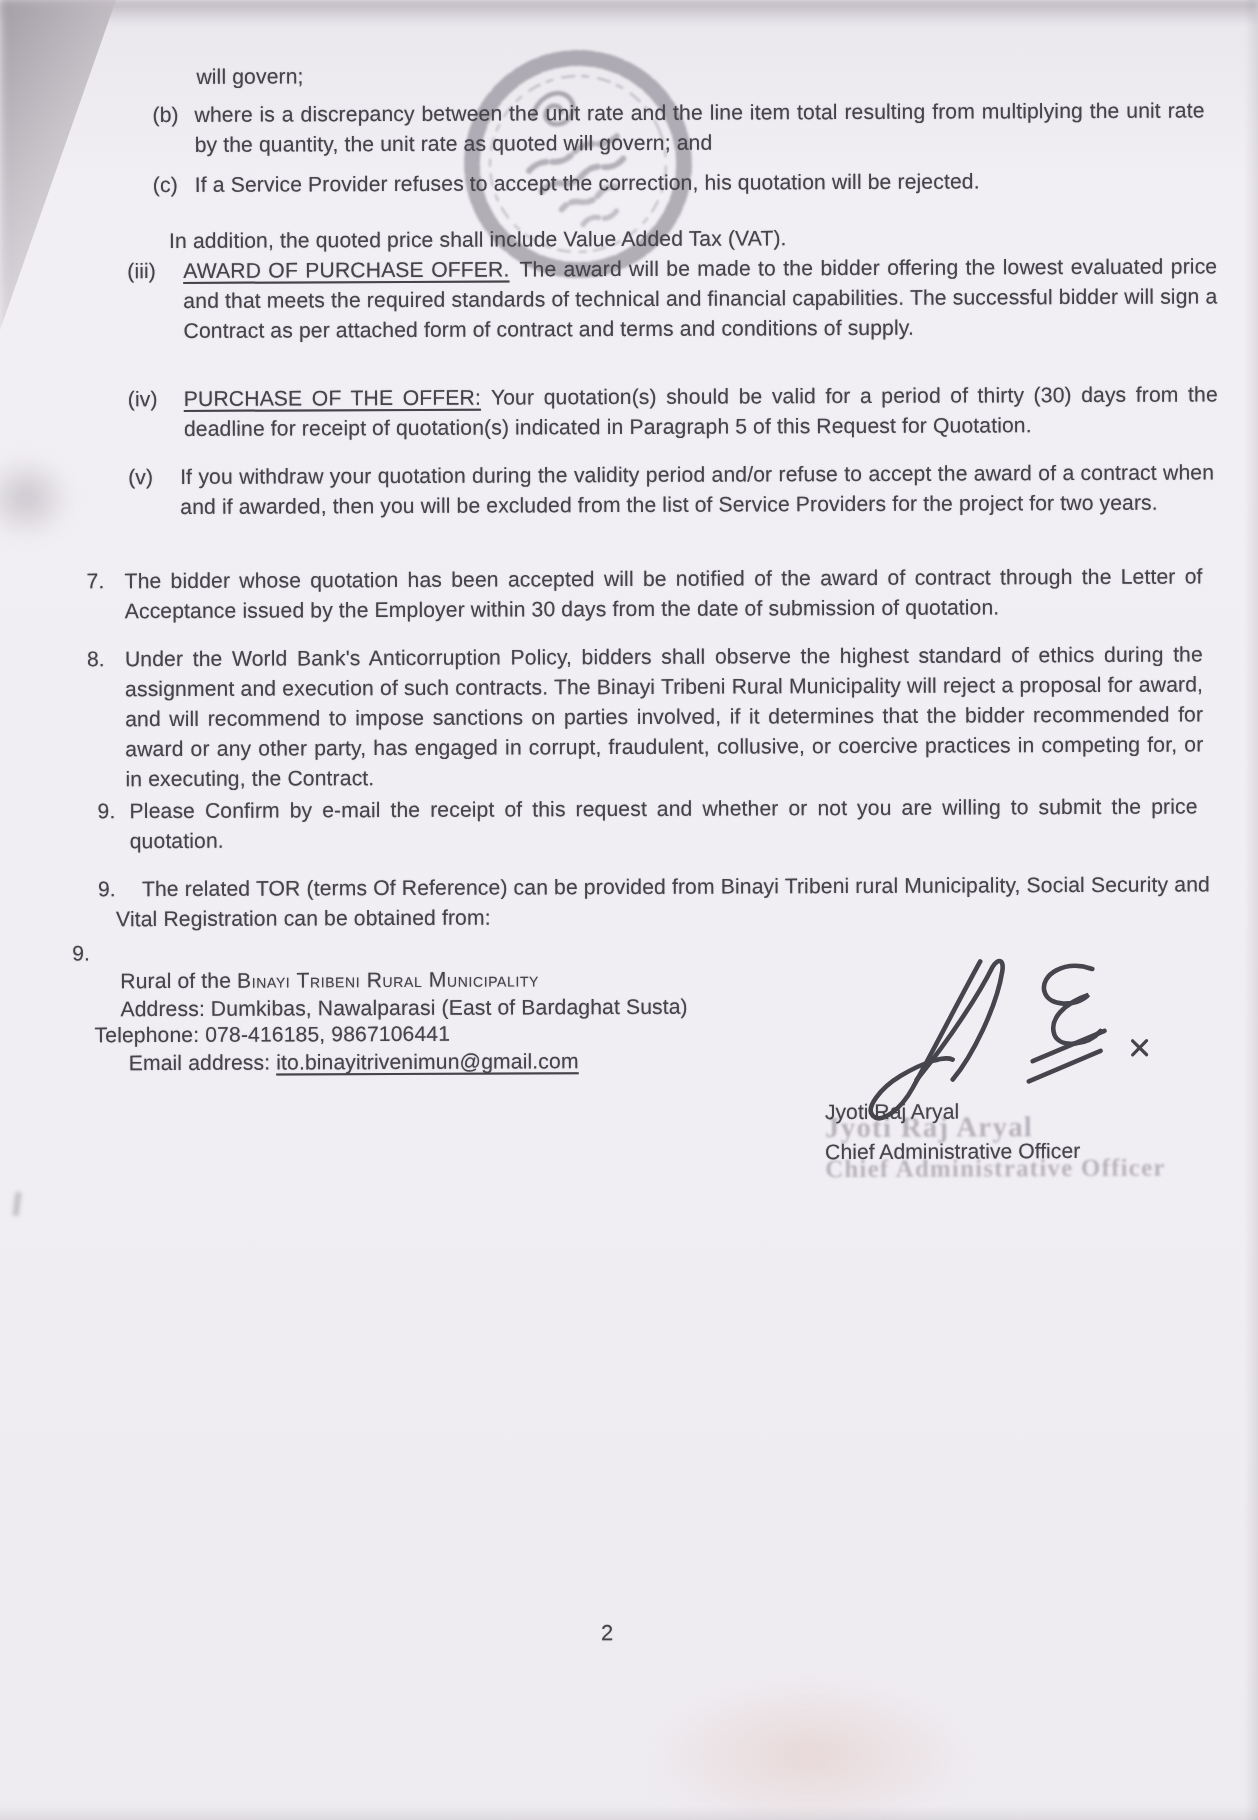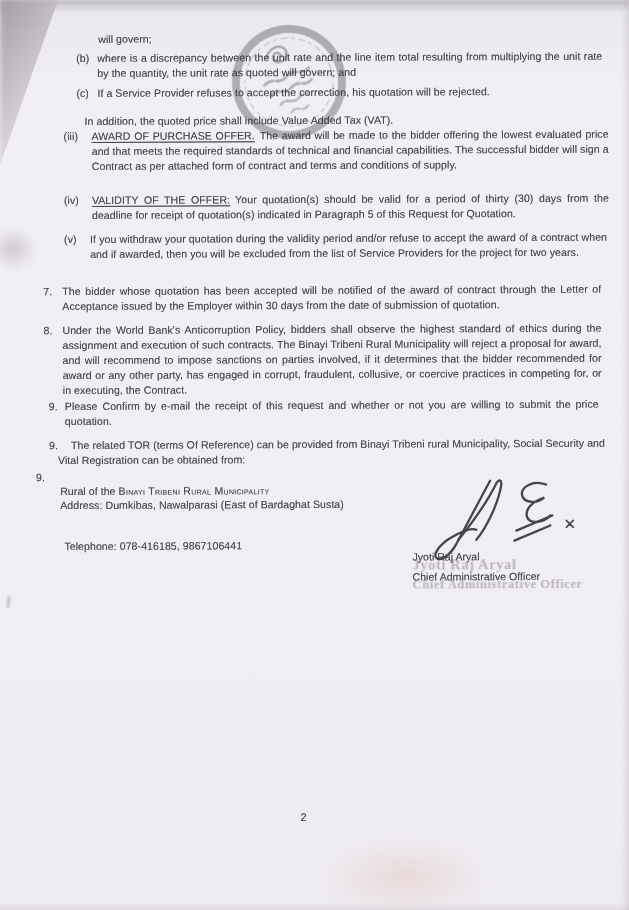--- a/index.html
+++ b/index.html
@@ -112,21 +112,21 @@
       <span class="lbl">(c)</span><span>If a Service Provider refuses to accept the correction, his quotation will be rejected.</span>
     </div>
 
     <div class="para nojust" style="left:86px;top:113px;">In addition, the quoted price shall include Value Added Tax (VAT).</div>
 
     <div class="para" style="left:65px;top:128px;width:517px;padding-left:28px;">
       <span class="lbl">(iii)</span><span class="u">AWARD OF PURCHASE OFFER.</span><span>The award will be made to the bidder offering the lowest evaluated price and that meets the required standards of technical and financial capabilities. The successful bidder will sign a Contract as per attached form of contract and terms and conditions of supply.</span>
     </div>
 
     <div class="para" style="left:65px;top:192px;width:517px;padding-left:28px;">
-      <span class="lbl">(iv)</span><span class="u">VALIDITY OF THE OFFER:</span><span>Your quotation(s) should be valid for a period of thirty (30) days from the deadline for receipt of quotation(s) indicated in Paragraph 5 of this Request for Quotation.</span>
+      <span class="lbl">(iv)</span><span class="u">PURCHASE OF THE OFFER:</span><span>Your quotation(s) should be valid for a period of thirty (30) days from the deadline for receipt of quotation(s) indicated in Paragraph 5 of this Request for Quotation.</span>
     </div>
 
     <div class="para" style="left:65px;top:231px;width:517px;padding-left:26px;">
       <span class="lbl">(v)</span><span>If you withdraw your quotation during the validity period and/or refuse to accept the award of a contract when and if awarded, then you will be excluded from the list of Service Providers for the project for two years.</span>
     </div>
 
     <div class="para" style="left:44px;top:283px;width:539px;padding-left:19px;">
       <span class="lbl">7.</span><span>The bidder whose quotation has been accepted will be notified of the award of contract through the Letter of Acceptance issued by the Employer within 30 days from the date of submission of quotation.</span>
     </div>
 
@@ -143,21 +143,24 @@
     </div>
 
     <div class="para" style="left:36px;top:469px;width:450px;padding-left:22px;">
       <span class="lbl">9.</span>
     </div>
 
     <div class="para nojust contact" style="left:60px;top:483px;">
       <span>Rural of the </span><span class="smallcaps">Binayi Tribeni Rural Municipality</span>
     </div>
     <div class="para nojust contact" style="left:60px;top:497px;">Address: Dumkibas, Nawalparasi (East of Bardaghat Susta)</div>
-    <div class="para nojust contact" style="left:64px;top:510px;margin-top:28px;">Telephone: 078-416185, 9867106441</div>
+    <div class="para nojust contact" style="left:47px;top:510px;">Telephone: 078-416185, 9867106441</div>
+    <div class="para nojust contact" style="left:64px;top:524px;">
+      <span>Email address: </span><span class="email">ito.binayitrivenimun@gmail.com</span>
+    </div>
 
     <svg class="sig-svg" viewBox="0 0 152 85">
       <g fill="none" stroke="#2e2d35" stroke-width="2.3" stroke-linecap="round" opacity=".88">
         <path d="M62 3 C 52 21, 38 48, 28 66 C 22 77, 12 84, 8 80 C 4 76, 12 66, 22 60 C 34 53, 44 50, 48 52"></path>
         <path d="M30 62 C 48 40, 62 18, 68 6 C 71 1, 74 2, 73 8 C 70 26, 58 50, 48 62"></path>
         <path d="M118 7 C 104 2, 92 10, 94 18 C 96 26, 110 26, 116 20 C 104 24, 96 32, 99 40 C 102 47, 116 45, 122 38"></path>
         <path d="M88 53 L 124 38"></path>
         <path d="M86 63 L 122 48"></path>
         <path d="M138 43 l 7 7 m 0 -7 l -7 7" stroke-width="1.6"></path>
       </g>

